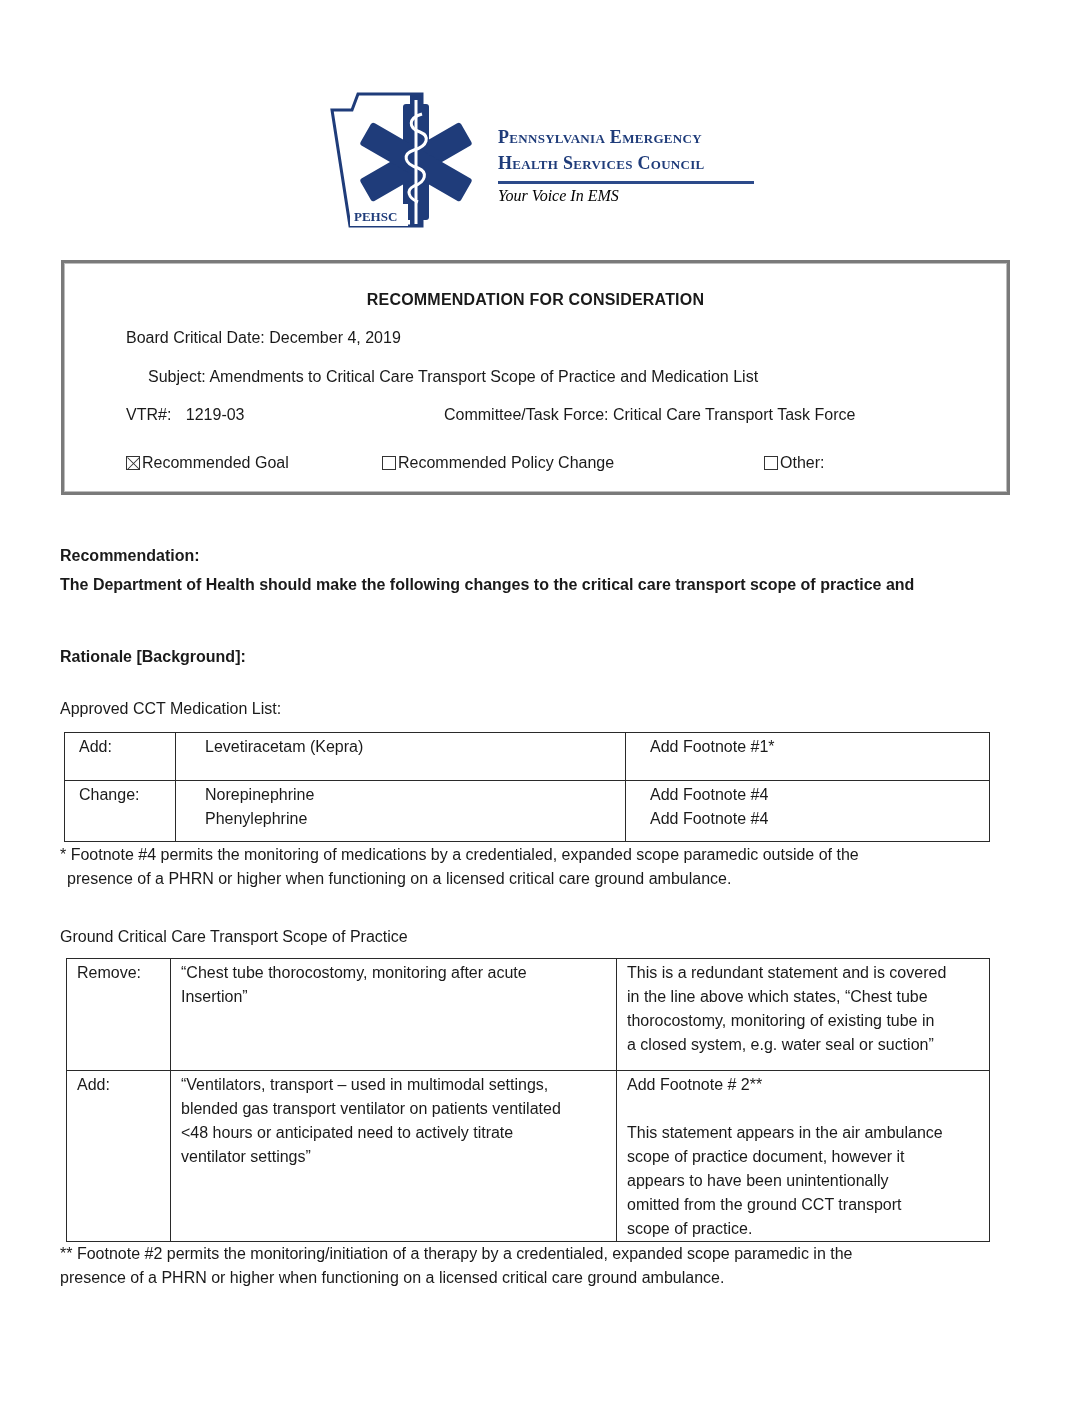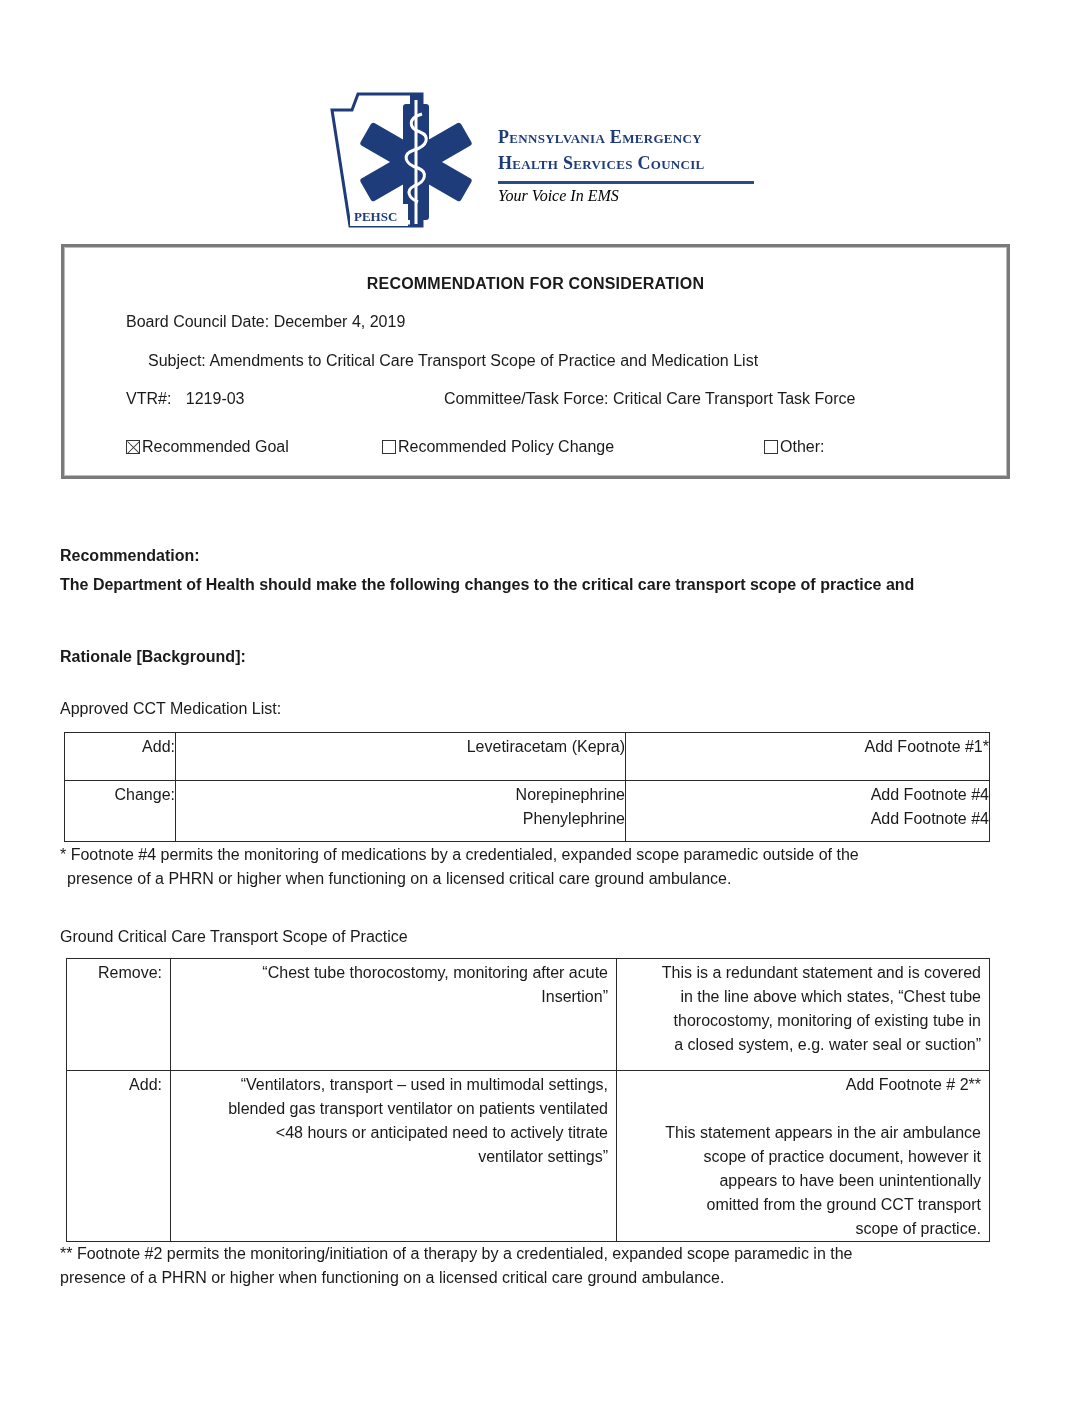--- a/index.html
+++ b/index.html
@@ -26,21 +26,21 @@
     background: #2c4a8a;
   }
   .tagline {
     position: absolute; left: 168px; top: 95px;
     font-family: "Liberation Serif", "DejaVu Serif", serif;
     font-style: italic; font-size: 16px; color: #000000;
   }
 
   
   .rec-box {
-    left: 61px; top: 244px; width: 949px; height: 235px;
+    left: 61px; top: 260px; width: 949px; height: 235px;
     border: 3px solid #7a7a7a;
     box-shadow: inset 0 0 0 1px #bdbdbd;
     text-decoration: underline;
   }
   .rec-title {
     position: absolute; top: 28px; left: 0; width: 100%;
     text-align: center; font-weight: bold; font-size: 16px; letter-spacing: 0.2px;
   }
   .rec-line { position: absolute; left: 62px; font-size: 16px; }
   .checkbox {
@@ -53,21 +53,21 @@
   .checkbox.checked::before { transform: rotate(45deg); }
   .checkbox.checked::after { transform: rotate(-45deg); }
 
   
   .txt { font-size: 16px; line-height: 24px; }
   .bold { font-weight: bold; }
   .u { }
 
   
   table { border-collapse: collapse; position: absolute; font-size: 16px; }
-  td { border: 1.5px solid #2a2a2a; vertical-align: top; line-height: 24px; text-align: right; }
+  td { border: 1.5px solid #2a2a2a; vertical-align: top; line-height: 24px; }
   .med-table { left: 64px; top: 732px; width: 926px; }
   .med-table td { padding: 2px 0 10px 14px; }
   .scope-table { left: 66px; top: 958px; width: 924px; }
   .scope-table td { padding: 2px 8px 0 10px; }
   .sub-line { display: block; }
 </style>
 </head>
 <body>
 
 <div class="abs logo">
@@ -94,21 +94,21 @@
     <div>Health Services Council</div>
   </div>
   <div class="org-rule"></div>
   <div class="tagline">Your Voice In EMS</div>
 </div>
 
 <div class="abs rec-box">
   <div class="rec-title">RECOMMENDATION FOR CONSIDERATION</div>
 
   <div class="rec-line" style="top:66px;">
-    <span>Board Council Date:</span>
+    <span>Board Critical Date:</span>
     <span>December 4, 2019</span>
   </div>
 
   <div class="rec-line" style="top:105px;margin-left:22px;">
     <span>Subject:</span>
     <span>Amendments to Critical Care Transport Scope of Practice and Medication List</span>
   </div>
 
   <div class="rec-line" style="top:143px;">
     <span>VTR#:</span>

